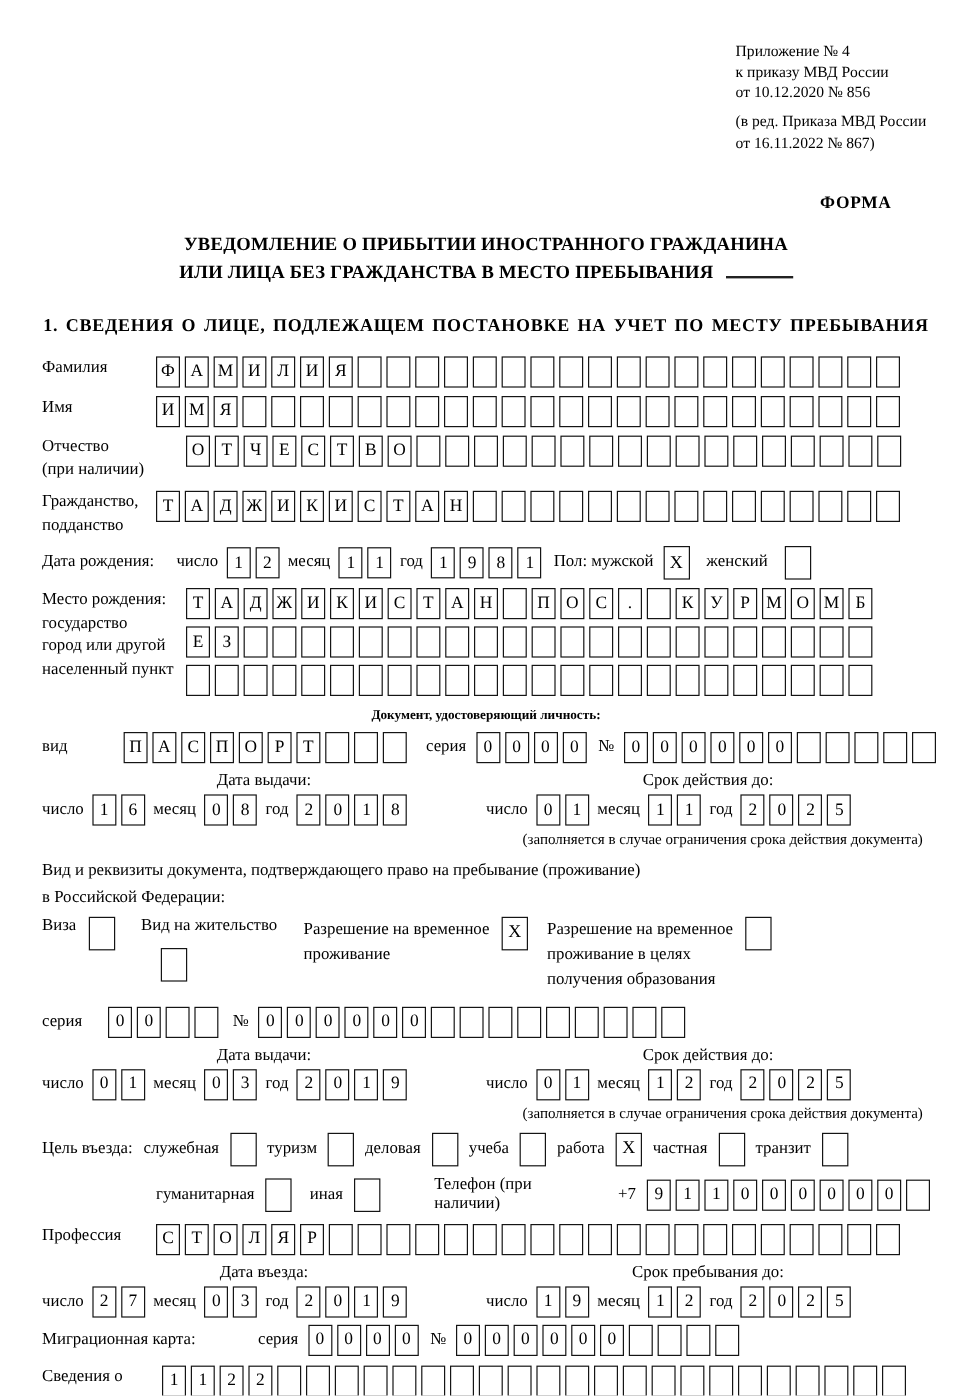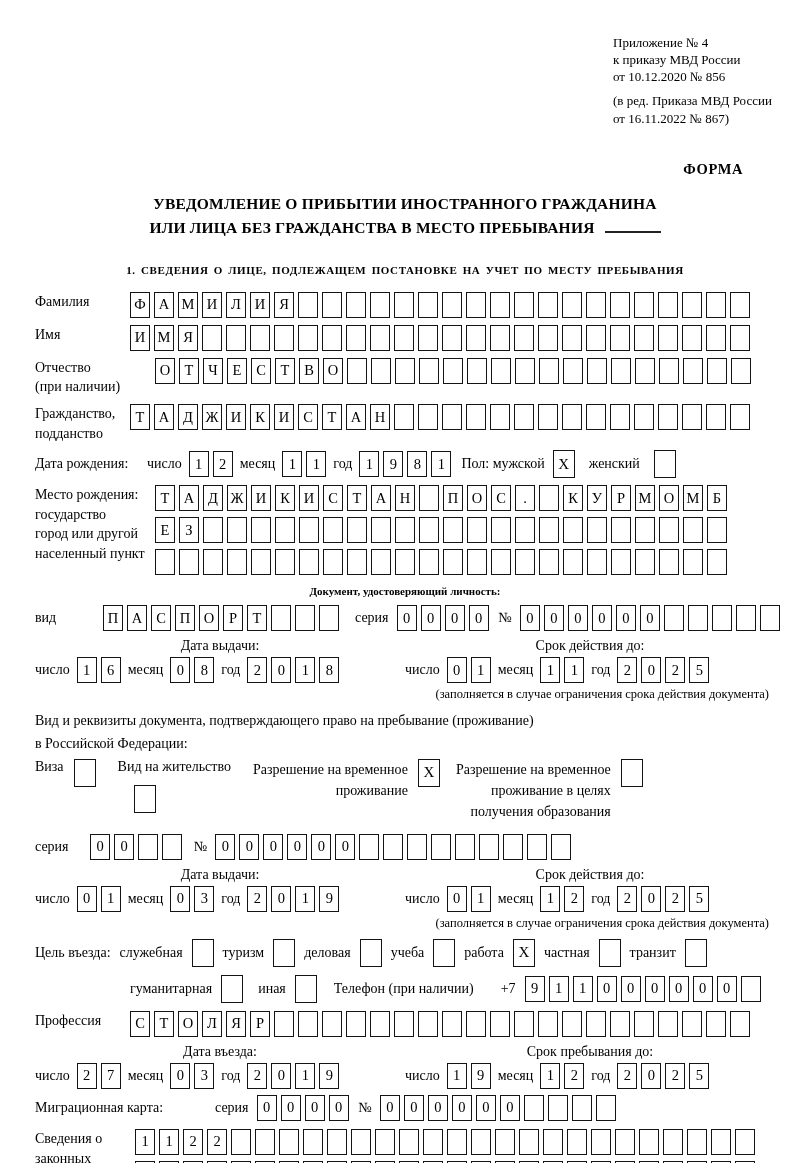--- a/index.html
+++ b/index.html
@@ -8,21 +8,21 @@
     font-family:"Liberation Serif","DejaVu Serif",serif;
     color:#000;font-size:14px;
   }
   .page{box-sizing:border-box;width:800px;height:1163px;padding:34px 25px 0 35px;}
   
   .appendix{margin-left:578px;font-size:13px;line-height:1.32;}
   .appendix .ed{margin-top:7px;}
   .forma{font-weight:bold;text-align:right;padding-right:32px;margin-top:34px;font-size:14.5px;letter-spacing:.6px;}
   .title{margin-top:14px;text-align:center;font-weight:bold;font-size:15.5px;line-height:1.55;letter-spacing:.2px;}
   .blankline{display:inline-block;width:56px;border-bottom:2px solid #222;height:14px;margin-left:10px;}
-  .sec-heading{margin-top:24px;margin-bottom:16px;font-weight:bold;font-size:11px;letter-spacing:.6px;word-spacing:2px;text-align:center;white-space:nowrap;}
+  .sec-heading{margin-top:24px;margin-bottom:16px;font-weight:bold;font-size:15px;letter-spacing:.6px;word-spacing:2px;text-align:center;white-space:nowrap;}
   
   .frow{display:flex;align-items:flex-start;margin-bottom:7px;}
   .frow.center{align-items:center;}
   .lbl{flex:none;line-height:1.4;}
   .lbl-95{width:95px;}
   .lbl-120{width:120px;}
   .lbl-100{width:100px;}
   .cellrow{display:flex;gap:4px;flex:none;}
   .cell{
     flex:none;width:20px;height:26px;box-sizing:border-box;
@@ -43,21 +43,21 @@
   .col-r{flex:1;text-align:center;}
   .datehead{margin-bottom:3px;font-size:14px;}
   .dategroup{display:flex;align-items:center;gap:7px;}
   .dates-line{display:flex;align-items:center;margin-bottom:4px;}
   .dates-line .left{width:370px;flex:none;display:flex;align-items:center;gap:7px;}
   .dates-line .right{display:flex;align-items:center;gap:7px;}
   .note{font-size:12.5px;text-align:right;padding-right:6px;margin-bottom:8px;}
   .para{line-height:1.6;margin-bottom:4px;}
   .permits{display:flex;align-items:flex-start;margin-bottom:12px;}
   .permits .opt{display:flex;align-items:flex-start;gap:10px;}
-  .opt-text{text-align:right;line-height:1.5;}
+  .opt-text{text-align:left;line-height:1.5;}
   .purpose{display:flex;align-items:center;gap:9px;margin-bottom:8px;flex-wrap:nowrap;}
 </style>
 </head>
 <body>
 
 <div class="page">
 
   <div class="appendix">
     <div>Приложение № 4</div>
     <div>к приказу МВД России</div>
@@ -530,21 +530,21 @@
     <span class="cbox"></span>
     <span>транзит</span>
     <span class="cbox"></span>
   </div>
 
   <div class="purpose" style="margin-left:95px;">
     <span>гуманитарная</span>
     <span class="cbox"></span>
     <span style="margin-left:6px;">иная</span>
     <span class="cbox"></span>
-    <span style="margin-left:8px;">Телефон (при наличии)</span>
+    <span style="margin-left:36px;">Телефон (при наличии)</span>
     <span style="margin-left:18px;">+7</span>
     <div class="cellrow">
         <span class="cell">9</span>
         <span class="cell">1</span>
         <span class="cell">1</span>
         <span class="cell">0</span>
         <span class="cell">0</span>
         <span class="cell">0</span>
         <span class="cell">0</span>
         <span class="cell">0</span>

